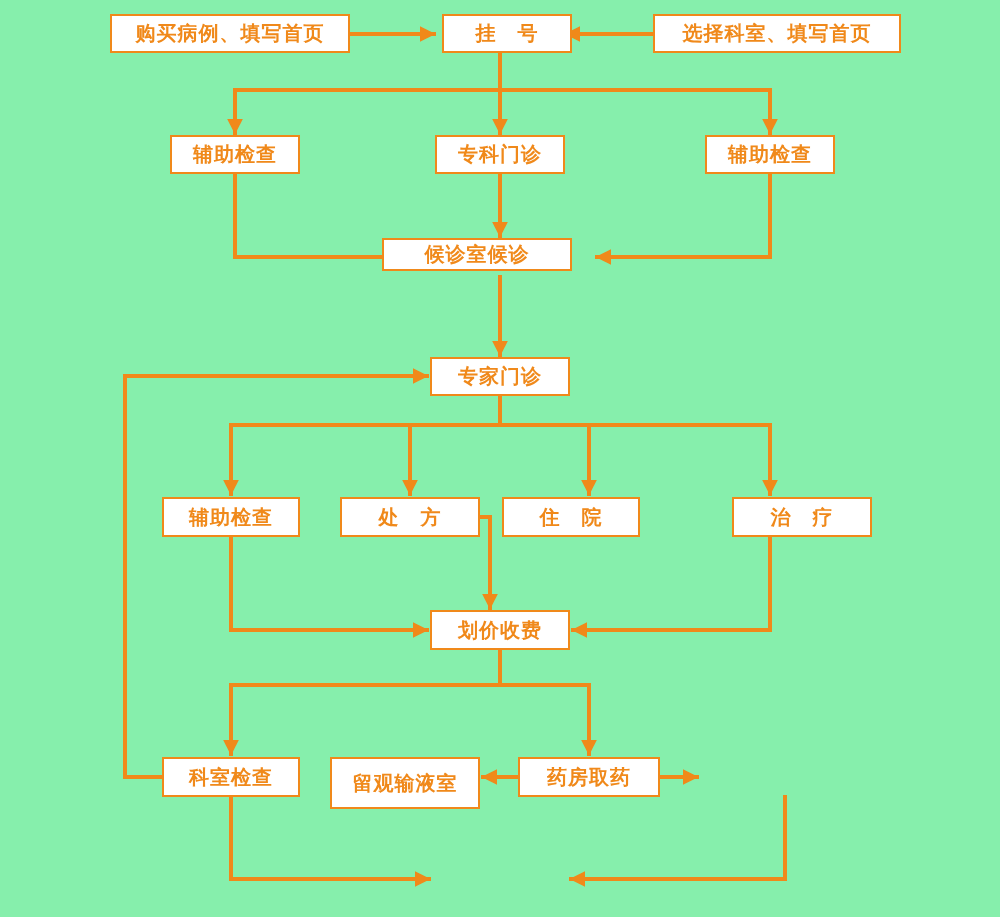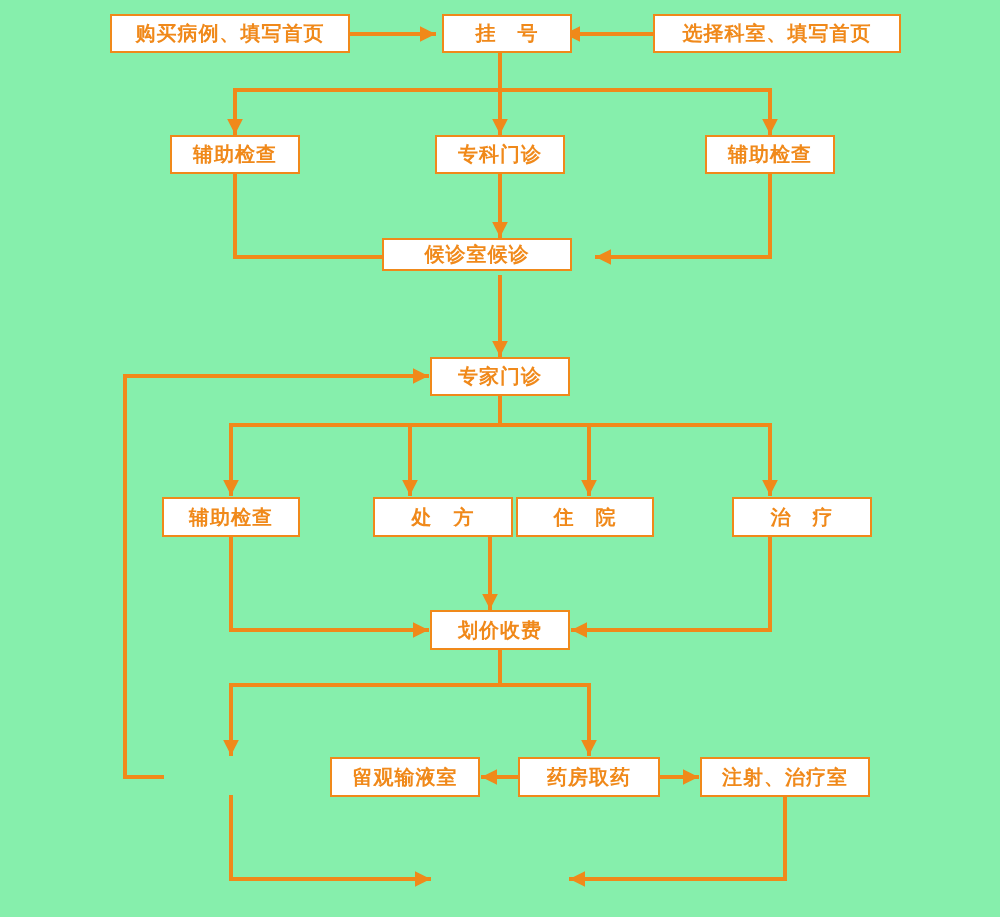--- a/index.html
+++ b/index.html
@@ -94,24 +94,24 @@
 
   <div class="node" style="left:170px; top:135px; width:130px; height:39px;">辅助检查</div>
   <div class="node" style="left:435px; top:135px; width:130px; height:39px;">专科门诊</div>
   <div class="node" style="left:705px; top:135px; width:130px; height:39px;">辅助检查</div>
 
   <div class="node" style="left:382px; top:238px; width:190px; height:33px;">候诊室候诊</div>
 
   <div class="node" style="left:430px; top:357px; width:140px; height:39px;">专家门诊</div>
 
   <div class="node" style="left:162px; top:497px; width:138px; height:40px;">辅助检查</div>
-  <div class="node" style="left:340px; top:497px; width:140px; height:40px;margin-left:33px;">处　方</div>
-  <div class="node" style="left:516px; top:497px; width:138px; height:40px;">住　院</div>
+  <div class="node" style="left:340px; top:497px; width:140px; height:40px;">处　方</div>
+  <div class="node" style="left:502px; top:497px; width:138px; height:40px;">住　院</div>
   <div class="node" style="left:700px; top:497px; width:140px; height:40px;margin-left:32px;">治　疗</div>
 
   <div class="node" style="left:430px; top:610px; width:140px; height:40px;">划价收费</div>
 
-  <div class="node" style="left:330px; top:757px; width:150px; height:40px;">留观输液室</div>
+  <div class="node" style="left:162px; top:757px; width:138px; height:40px;">科室检查</div>
+  <div class="node" style="left:330px; top:757px; width:150px; height:52px;">留观输液室</div>
   <div class="node" style="left:518px; top:757px; width:142px; height:40px;text-align:center;">药房取药</div>
-  <div class="node" style="left:700px; top:757px; width:170px; height:40px;">注射、治疗室</div>
 
 
 </div>
 
 </body></html>

